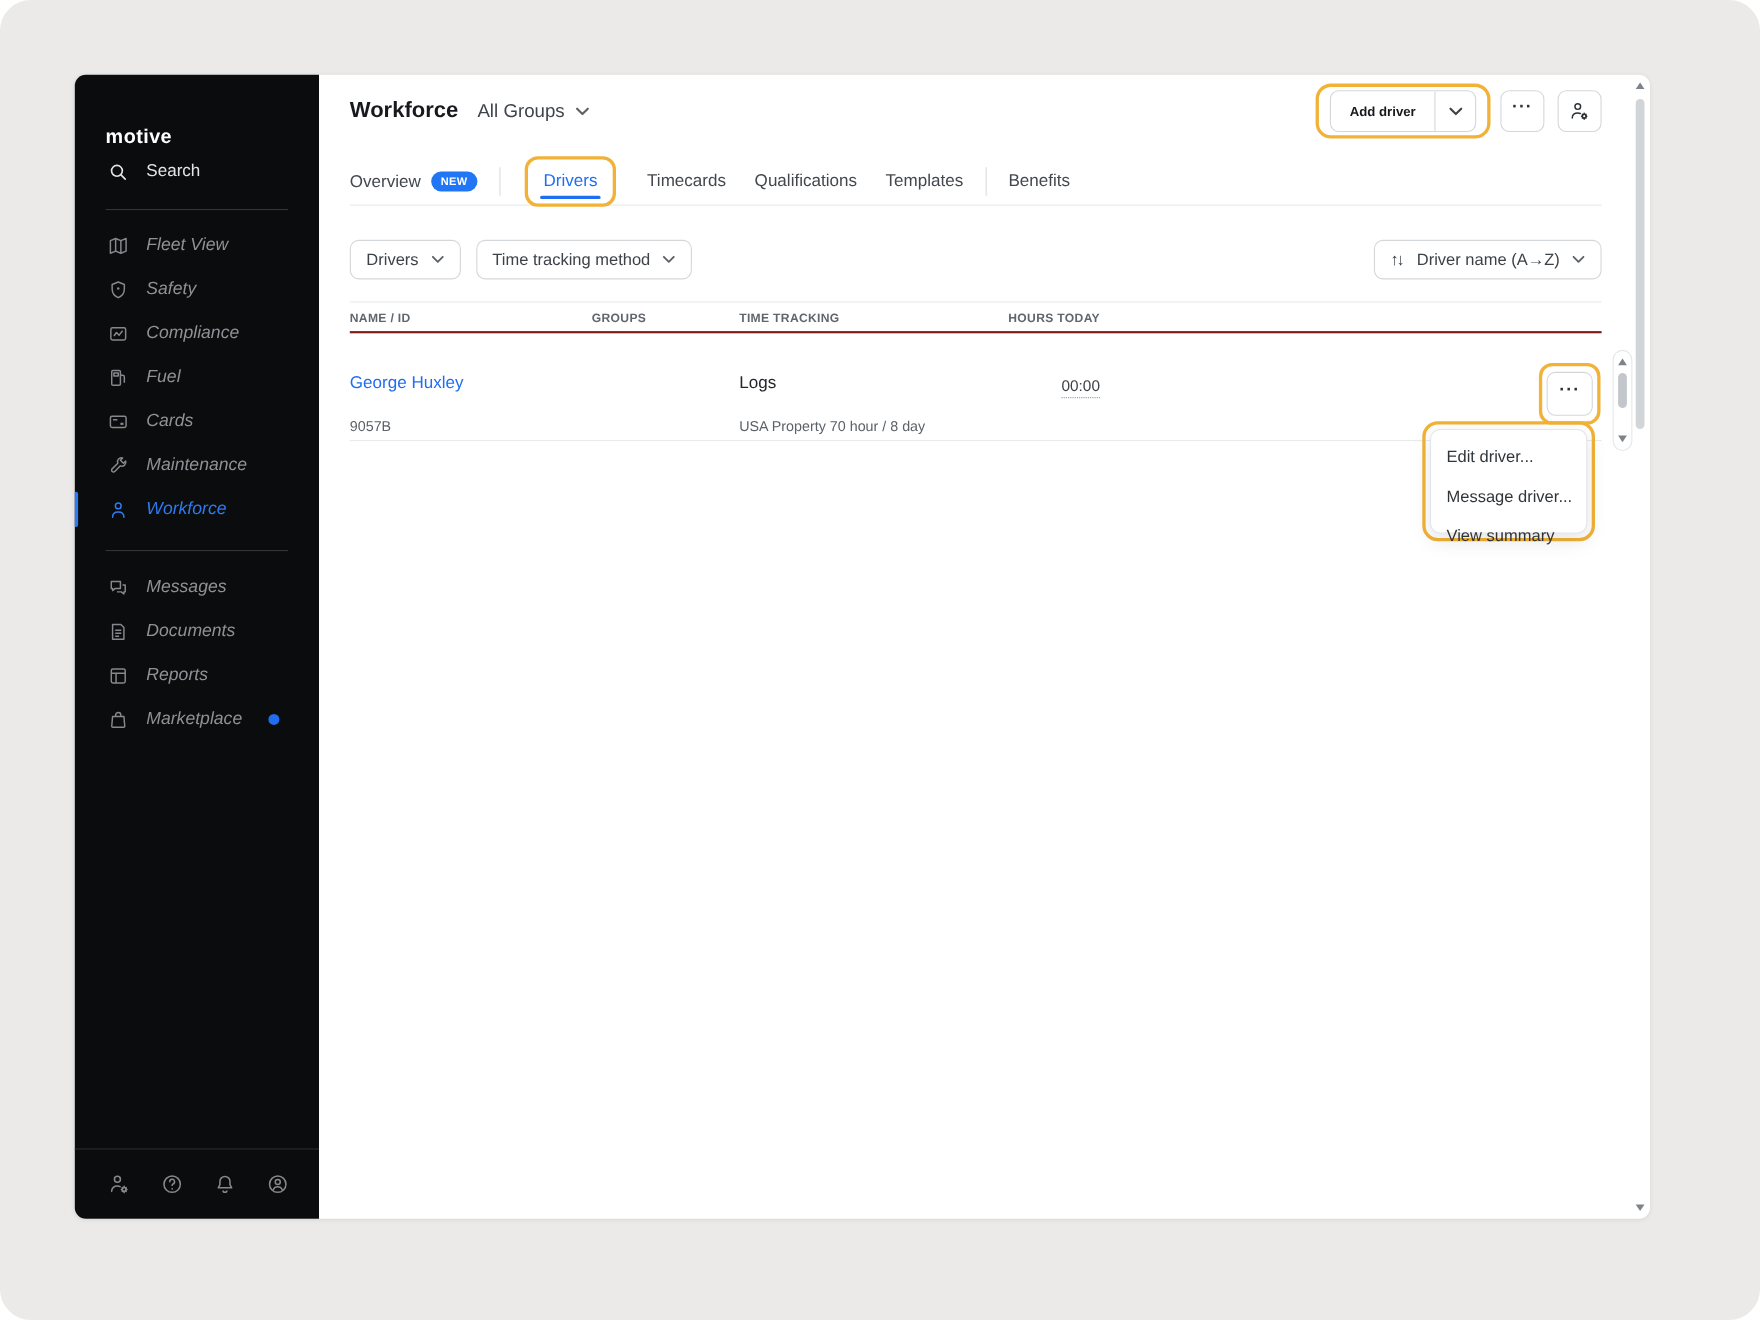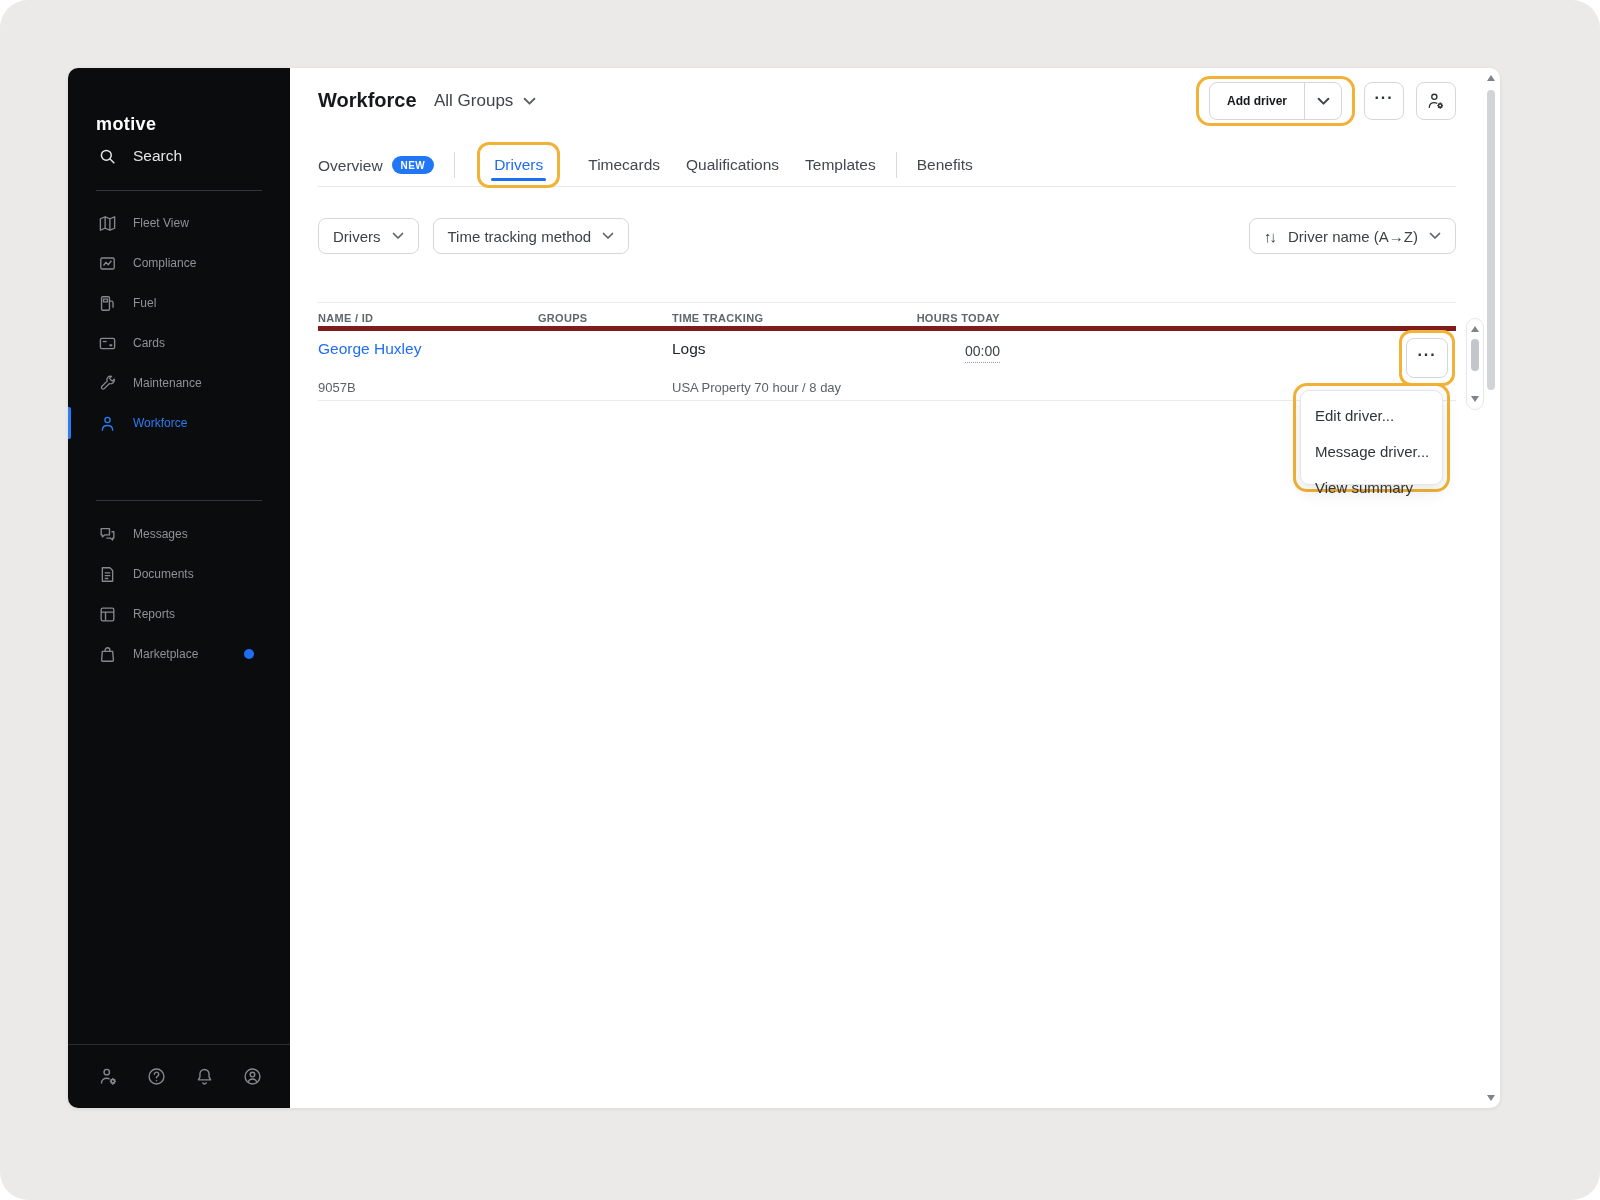--- a/index.html
+++ b/index.html
@@ -9,21 +9,21 @@
   .card { position:absolute; left:68px; top:68px; width:1432px; height:1040px; background:#ffffff; border-radius:10px; box-shadow:0 1px 4px rgba(0,0,0,.08); }
 
   
   .sidebar { position:absolute; left:0; top:0; width:222px; height:100%; background:#0b0c0d; border-radius:10px 0 0 10px; color:#8e9296; }
   .logo { position:absolute; left:28px; top:18px; font-size:18px; font-weight:700; color:#ffffff; letter-spacing:.4px;margin-top:28px; }
   .search-row { position:absolute; left:0; top:68px; width:100%; height:40px; display:flex; align-items:center; padding-left:30px; gap:16px; color:#e4e5e6; cursor:pointer; }
   .search-row .lbl { font-size:15.5px; }
   .sb-div { position:absolute; left:28px; right:28px; height:1px; background:#333638; }
   .nav { position:absolute; left:0; width:100%; }
   .nav-item { position:relative; height:40px; display:flex; align-items:center; padding-left:30px; gap:16px; cursor:pointer; }
-  .nav-item .lbl { font-size:12px; color:#8e9296; }
+  .nav-item .lbl { font-size:16px; color:#8e9296;font-style:italic; }
   .nav-item svg { flex:0 0 auto; color:#85898d; }
   .nav-item.active .lbl, .nav-item.active svg { color:#2d7bf2; }
   .active-bar { position:absolute; left:0; top:4px; bottom:4px; width:3px; background:#2d7bf2; border-radius:0 2px 2px 0; }
   .dot { width:10px; height:10px; border-radius:50%; background:#1f6ef2; margin-left:auto; margin-right:36px; }
   .sidebar-footer { position:absolute; left:0; right:0; bottom:0; height:64px; border-top:1px solid #2b2d2f; display:flex; align-items:center; gap:27px; padding-left:30px; color:#85898d; }
   .sidebar-footer span { display:flex; cursor:pointer; }
 
   
   .main { position:absolute; left:222px; top:0; right:0; bottom:0; }
   .page-title { position:absolute; left:28px; top:21px; font-size:20px; font-weight:700; color:#17191c; }
@@ -46,21 +46,21 @@
   .gap { width:26px; }
   .drivers-ring { position:relative; border:3px solid #f2b237; border-radius:12px; padding:11px 14px; margin:0 2px; }
   .drivers-ring .tab { color:#1f6ef2; }
   .blue-underline { position:absolute; left:11px; right:11px; bottom:4px; height:3px; background:#1f6ef2; border-radius:2px; }
 
   .filter-btn { height:36px; background:#fff; border:1px solid #d4d7da; border-radius:8px; display:inline-flex; align-items:center; gap:11px; padding:0 14px; font-size:15px; color:#3c4247; cursor:pointer; }
   .filters { position:absolute; left:28px; top:150px; display:flex; gap:14px; }
   .sort-btn { position:absolute; right:44px; top:150px; }
   .sort-arrows { font-size:15px; color:#3c4247; letter-spacing:-2px; margin-right:2px; }
 
-  .table-head { position:absolute; left:28px; right:44px; top:234px; height:29px; border-top:1px solid #e8eaec; border-bottom:5px solid #7f1d1d; }
+  .table-head { position:absolute; left:28px; right:44px; top:206px; height:29px; border-top:1px solid #e8eaec; border-bottom:2px solid #7f1d1d; }
   .th { position:absolute; top:9px; font-size:11px; font-weight:700; color:#60666c; letter-spacing:.3px; }
   .th.c1 { left:0; } .th.c2 { left:220px; } .th.c3 { left:354px; } .th.c4 { left:560px; width:122px; text-align:right; }
   .trow { position:absolute; left:28px; right:44px; top:248px; height:85px; border-bottom:1px solid #e8eaec; }
   .cell-main { font-size:15.5px; color:#23272b; }
   .cell-sub { font-size:13px; color:#5d6267; margin-top:22px; }
   .name-link { color:#1f6ef2; cursor:pointer; }
   .col1 { position:absolute; left:0; top:24px; }
   .col3 { position:absolute; left:354px; top:24px; }
   .col4 { position:absolute; left:560px; width:122px; top:26px; text-align:right; }
   .hours { display:inline-block; font-size:14px; color:#3c4247; border-bottom:1px dotted #9aa0a6; padding-bottom:3px; cursor:default; }
@@ -109,20 +109,29 @@
 
       <div class="nav" style="top:135px;">
         <div class="nav-item">
           <span>
               <svg width="19" height="19" viewBox="0 0 24 24" fill="none" stroke="currentColor" stroke-width="1.7" stroke-linejoin="round">
                 <path d="M3 6 L9 3.5 L15 6 L21 3.5 V18 L15 20.5 L9 18 L3 20.5 Z"></path>
                 <path d="M9 3.5 V18 M15 6 V20.5"></path>
               </svg>
             </span>
           <span class="lbl">Fleet View</span>
+        </div>
+        <div class="nav-item">
+          <span>
+              <svg width="19" height="19" viewBox="0 0 24 24" fill="none" stroke="currentColor" stroke-width="1.7" stroke-linejoin="round">
+                <path d="M12 3 L19 5.8 V11 C19 16 15.6 19.4 12 21 C8.4 19.4 5 16 5 11 V5.8 Z"></path>
+                <circle cx="12" cy="10.5" r="1.4" fill="currentColor" stroke="none"></circle>
+              </svg>
+            </span>
+          <span class="lbl">Safety</span>
         </div>
         <div class="nav-item">
           <span>
               <svg width="19" height="19" viewBox="0 0 24 24" fill="none" stroke="currentColor" stroke-width="1.7" stroke-linejoin="round">
                 <rect x="3.5" y="5" width="17" height="14" rx="2"></rect>
                 <path d="M7 14.5 L10 10.5 L13 13.5 L17 8.5"></path>
               </svg>
             </span>
           <span class="lbl">Compliance</span>
         </div>

